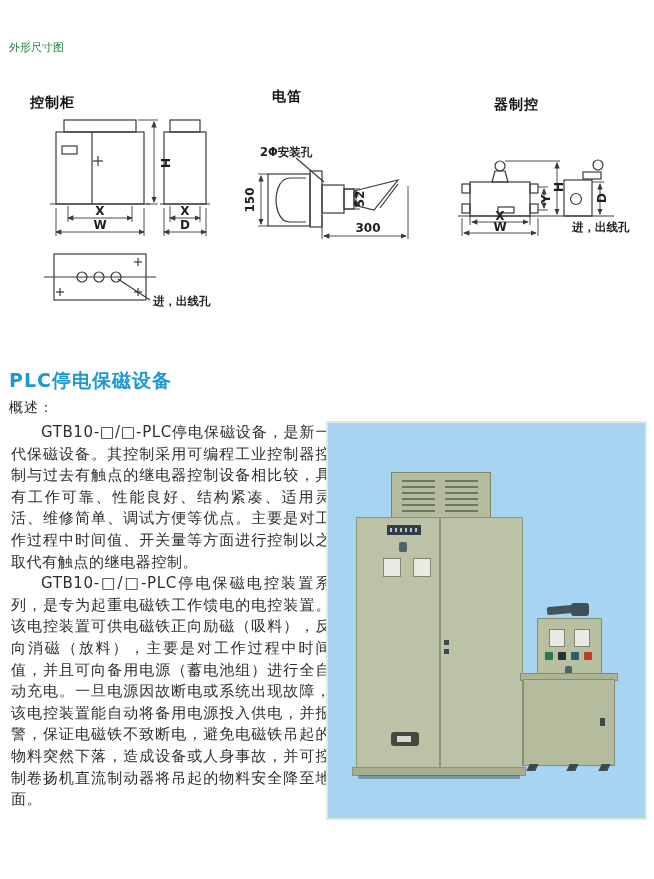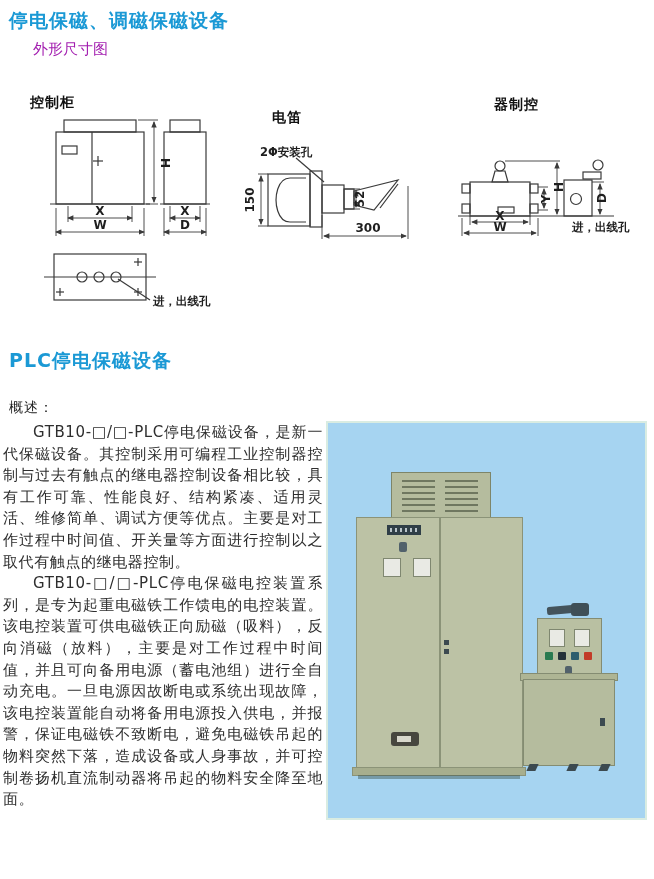--- a/index.html
+++ b/index.html
@@ -2,27 +2,27 @@
 <html><head>
 <meta charset="utf-8">
 <style>
   html,body{margin:0;padding:0;background:#ffffff;}
   .page{
     position:relative;width:654px;height:879px;background:#ffffff;overflow:hidden;
     font-family:"DejaVu Sans","Liberation Sans",sans-serif;color:#333;
   }
   .abs{position:absolute;}
   .h1{font-size:19px;font-weight:bold;color:#1b99d5;letter-spacing:1px;}
-  .sub{font-size:15px;color:#a21caf;margin-left:24px;}
+  .sub{font-size:11px;color:#15803d;}
   .diagram-label{font-size:14px;font-weight:bold;color:#111;letter-spacing:1px;}
   .h2{font-size:19px;font-weight:bold;color:#1b99d5;letter-spacing:1px;}
   .overview{font-size:14px;color:#222;letter-spacing:1px;}
   .bodycol{
     width:320px;font-size:15px;line-height:21.6px;letter-spacing:0.6px;
-    text-align:justify;color:#2e2e2e;
+    text-align:justify;color:#2e2e2e;margin-left:8px;
   }
   .bodycol p{margin:0;text-indent:2em;}
   .footer-note{font-size:15px;color:#222;letter-spacing:0.5px;}
   svg{overflow:visible;}
   svg text{font-family:"DejaVu Sans","Liberation Sans",sans-serif;fill:#1e1e1e;}
   .dimtxt{font-size:12px;font-weight:bold;}
   .notetxt{font-size:11.5px;font-weight:bold;}
 
   
   .photo{
@@ -48,25 +48,24 @@
   .btn{border-radius:1px;}
   .lower-cab{background:#b5bc9e;border:1px solid #848c72;}
   .ledge{background:#aeb594;border:1px solid #848c72;}
   .foot{background:#3c4a50;transform:skewX(-25deg);}
 </style>
 </head>
 <body>
 
 <div class="page">
 
-  <div class="abs h1" style="left:9px;top:8px;">停电保磁、调磁保磁设备</div>
   <div class="abs sub" style="left:9px;top:40px;">外形尺寸图</div>
 
   <div class="abs diagram-label" style="left:30px;top:94px;">控制柜</div>
-  <div class="abs diagram-label" style="left:272px;top:109px;">电笛</div>
+  <div class="abs diagram-label" style="left:272px;top:88px;">电笛</div>
   <div class="abs diagram-label" style="left:494px;top:96px;">器制控</div>
 
   <svg class="abs" style="left:14px;top:112px;" width="220" height="210" viewBox="0 0 220 210">
     <defs>
       <marker id="m1s" markerWidth="8" markerHeight="8" refX="1" refY="3" orient="auto">
           <path d="M7,0 L0,3 L7,6 Z" fill="#3a3a3a"></path>
         </marker>
       <marker id="m1e" markerWidth="8" markerHeight="8" refX="6" refY="3" orient="auto">
           <path d="M0,0 L7,3 L0,6 Z" fill="#3a3a3a"></path>
         </marker>
@@ -196,21 +195,21 @@
       <line x1="150" y1="32" x2="150" y2="62" marker-start="url(#m3s)" marker-end="url(#m3e)"></line>
     </g>
     <text class="dimtxt" transform="rotate(-90 100 47)" x="100" y="47" text-anchor="middle">Y</text>
     <text class="dimtxt" transform="rotate(-90 113 35)" x="113" y="35" text-anchor="middle">H</text>
     <text class="dimtxt" x="50" y="68" text-anchor="middle">X</text>
     <text class="dimtxt" x="50" y="79" text-anchor="middle">W</text>
     <text class="dimtxt" transform="rotate(-90 156 46)" x="156" y="46" text-anchor="middle">D</text>
     <text class="notetxt" x="122" y="79" text-anchor="start">进，出线孔</text>
   </svg>
 
-  <div class="abs h2" style="left:9px;top:348px;">PLC停电保磁设备</div>
+  <div class="abs h2" style="left:9px;top:368px;">PLC停电保磁设备</div>
   <div class="abs overview" style="left:9px;top:399px;text-align:right;">概述：</div>
 
   <div class="abs bodycol" style="left:3px;top:422px;">
     <p>GTB10-□/□-PLC停电保磁设备，是新一代保磁设备。其控制采用可编程工业控制器控制与过去有触点的继电器控制设备相比较，具有工作可靠、性能良好、结构紧凑、适用灵活、维修简单、调试方便等优点。主要是对工作过程中时间值、开关量等方面进行控制以之取代有触点的继电器控制。</p>
     <p>GTB10-□/□-PLC停电保磁电控装置系列，是专为起重电磁铁工作馈电的电控装置。该电控装置可供电磁铁正向励磁（吸料），反向消磁（放料），主要是对工作过程中时间值，并且可向备用电源（蓄电池组）进行全自动充电。一旦电源因故断电或系统出现故障，该电控装置能自动将备用电源投入供电，并报警，保证电磁铁不致断电，避免电磁铁吊起的物料突然下落，造成设备或人身事故，并可控制卷扬机直流制动器将吊起的物料安全降至地面。</p>
   </div>
 
   <div class="abs photo" style="left:326px;top:421px;width:317px;height:395px;">
 
     <div class="p-abs vent-top" style="left:63px;top:49px;width:98px;height:46px;">

